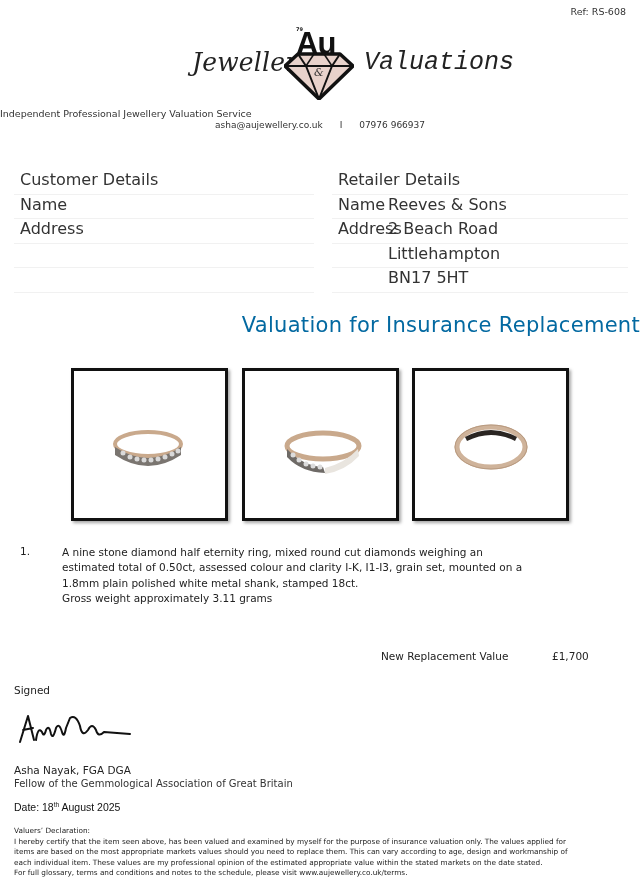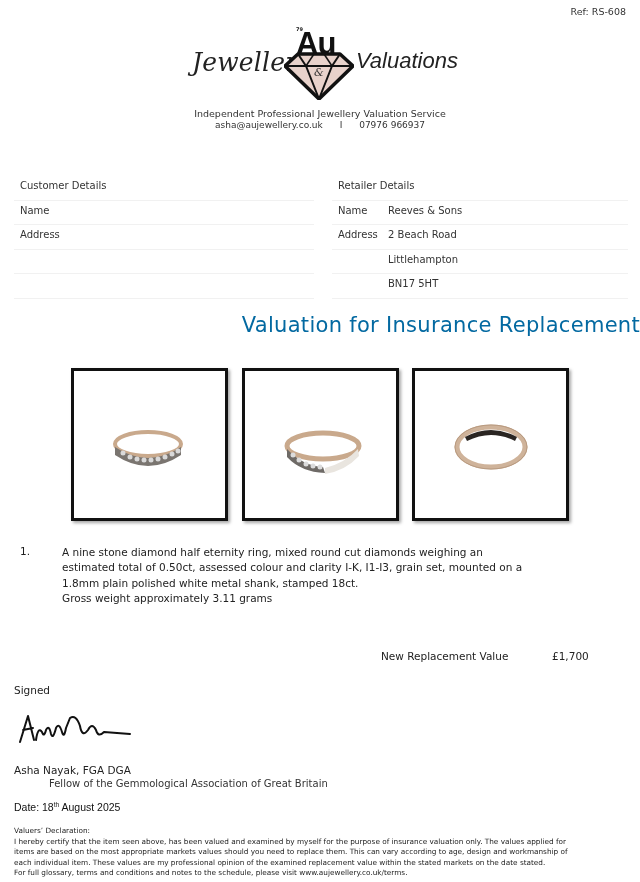--- a/index.html
+++ b/index.html
@@ -4,31 +4,31 @@
 <style>
   * { box-sizing: border-box; margin: 0; padding: 0; }
   html, body { width: 640px; height: 882px; background: #ffffff; overflow: hidden; }
   body { position: relative; font-family: "DejaVu Sans", sans-serif; color: #1f1f1f; }
 
   .ref { position: absolute; top: 6px; right: 14px; font-size: 9.5px; color: #333; margin-left: 12px; }
 
   
   .logo { position: absolute; top: 26px; left: 0; width: 640px; height: 80px; }
   .logo-left { position: absolute; left: 192px; top: 22px; font-family: "DejaVu Serif", serif; font-style: italic; font-size: 25px; color: #222; letter-spacing: 0.2px; transform: scaleY(1.05); }
-  .logo-right { position: absolute; left: 356px; top: 22px; font-family: Liberation Sans, sans-serif; font-style: italic; font-size: 22px; color: #222; }
+  .logo-right { position: absolute; left: 364px; top: 22px; font-family: Liberation Mono, monospace; font-style: italic; font-size: 25px; color: #222; }
   .logo-au { position: absolute; left: 296px; top: 0px; font-family: "Liberation Sans", sans-serif; font-weight: bold; font-size: 31px; color: #111; letter-spacing: -1px; }
   .logo-num { position: absolute; left: 296px; top: 0px; font-size: 5px; font-weight: bold; color: #111; }
   .logo-diamond { position: absolute; left: 284px; top: 26px; width: 70px; height: 48px; }
 
-  .tagline { position: absolute; top: 108px; left: 0; width: 640px; text-align: center; font-size: 9.5px; color: #333; }
+  .tagline { position: absolute; top: 108px; left: 0; width: 640px; text-align: left; font-size: 9.5px; color: #333; }
   .contact { position: absolute; top: 120px; left: 0; width: 640px; text-align: center; font-size: 9px; color: #333; }
   .contact .sep { display: inline-block; margin: 0 14px; }
 
   
-  .details { position: absolute; top: 176px; width: 300px; font-size: 10px; color: #333; }
+  .details { position: absolute; top: 170px; width: 300px; font-size: 16px; color: #333; }
   .details.customer { left: 14px; }
   .details.retailer { left: 332px; width: 296px; }
   .drow { height: 24.5px; line-height: 20px; padding-left: 6px; border-bottom: 1px solid #f1f1f1; display: flex; }
   .drow .lbl { width: 50px; flex: none; }
   .customer .drow .lbl { width: auto; }
 
   .section-title { position: absolute; top: 313px; left: 0; width: 640px; text-align: right; font-size: 21px; color: #0369a1; letter-spacing: 0.3px; font-family: "DejaVu Sans", sans-serif; font-weight: normal; }
 
   
   .photo { position: absolute; top: 368px; width: 157px; height: 153px; border: 3px solid #111; background: #fff; box-shadow: 2px 2px 3px rgba(0,0,0,0.35); }
@@ -41,21 +41,21 @@
   .item-num { position: absolute; top: 545px; left: 20px; font-size: 10.5px; }
   .item-body { position: absolute; top: 545px; left: 62px; width: 560px; font-size: 10.5px; line-height: 15.3px; color: #222; }
 
   .value-row { position: absolute; top: 650px; left: 381px; font-size: 10.5px; color: #222; }
   .value-row .amt { position: absolute; left: 171px; white-space: nowrap; }
   .value-row .lblv { white-space: nowrap; }
 
   .signed { position: absolute; top: 684px; left: 14px; font-size: 10.5px; color: #222; }
   .signature { position: absolute; top: 712px; left: 18px; }
   .signer { position: absolute; top: 764px; left: 14px; font-size: 10.5px; color: #222; }
-  .signer-title { position: absolute; top: 778px; left: 14px; font-size: 10px; color: #333; margin-left: 35px; }
+  .signer-title { position: absolute; top: 778px; left: 14px; font-size: 10px; color: #333; }
   .date { position: absolute; top: 801px; left: 14px; font-family: "Liberation Sans", sans-serif; font-size: 10.5px; color: #111; }
   .date sup { font-size: 6.5px; vertical-align: 4px; }
 
   .declaration { position: absolute; top: 826px; left: 14px; width: 620px; font-size: 7.3px; line-height: 10.5px; color: #222; }
 </style>
 </head>
 <body>
 
 <div class="ref">Ref: RS-608</div>
 
@@ -185,15 +185,15 @@
   <path d="M2,30 L10,4 L16,28 M5,18 L15,16 M18,28 Q20,14 24,20 Q26,26 28,18 Q31,12 33,22 Q35,28 38,16 Q41,10 44,20 Q46,27 48,16 L52,6 Q58,2 62,14 Q64,26 70,18 Q74,10 78,18 Q80,26 86,20 L112,22" fill="none" stroke="#111" stroke-width="2" stroke-linecap="round" stroke-linejoin="round"></path>
 </svg>
 <div class="signer">Asha Nayak, FGA DGA</div>
 <div class="signer-title">Fellow of the Gemmological Association of Great Britain</div>
 <div class="date"><span>Date: 18</span><sup>th</sup><span> August 2025</span></div>
 
 <div class="declaration">
   <div>Valuers’ Declaration:</div>
   <div>I hereby certify that the item seen above, has been valued and examined by myself for the purpose of insurance valuation only. The values applied for</div>
   <div>items are based on the most appropriate markets values should you need to replace them. This can vary according to age, design and workmanship of</div>
-  <div>each individual item. These values are my professional opinion of the examined replacement value within the stated markets on the date stated.</div>
+  <div>each individual item. These values are my professional opinion of the estimated appropriate value within the stated markets on the date stated.</div>
   <div>For full glossary, terms and conditions and notes to the schedule, please visit www.aujewellery.co.uk/terms.</div>
 </div>
 
 </body></html>

